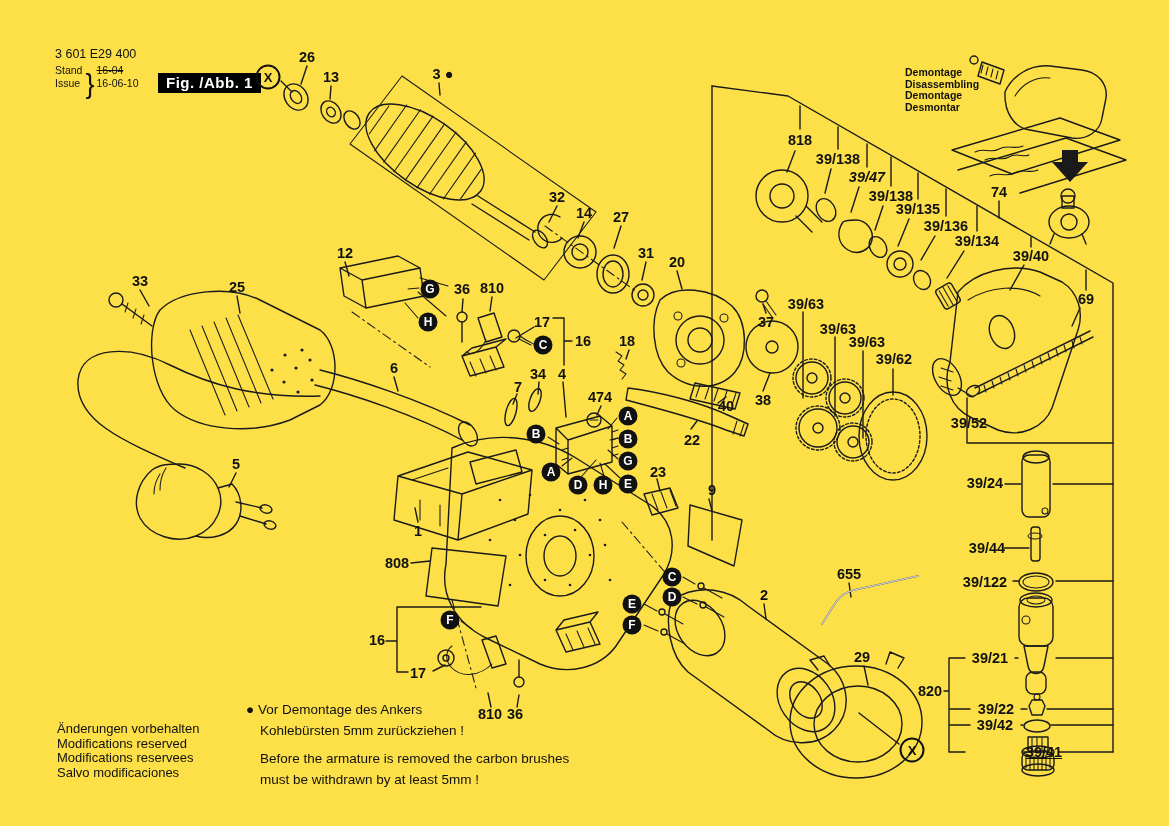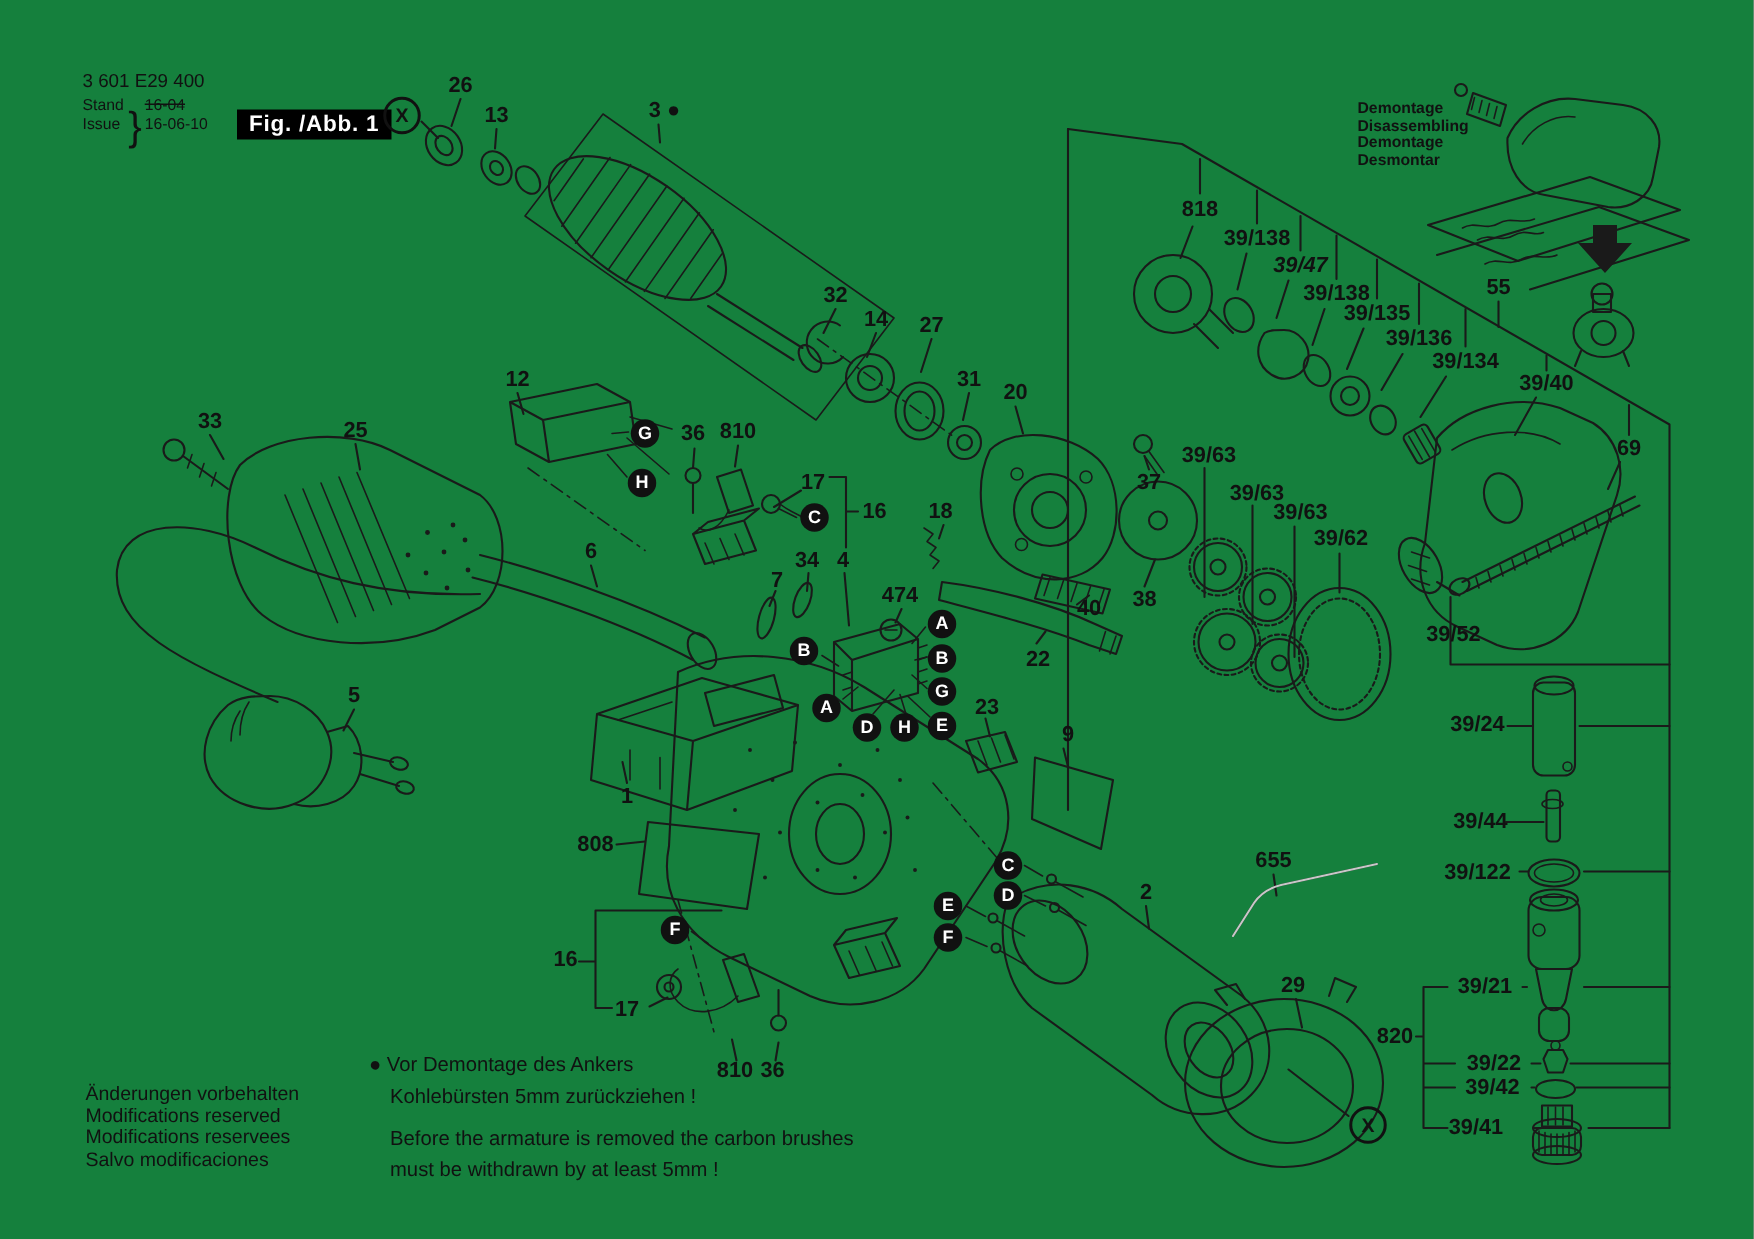--- a/index.html
+++ b/index.html
@@ -1,16 +1,16 @@
 <!DOCTYPE html>
 <html><head>
 <meta charset="utf-8">
 <style>
   html,body{margin:0;padding:0;background:#9a9a9a;}
-  .stage{position:relative;width:1169px;height:826px;background:#15803d;overflow:hidden;
+  .stage{position:relative;width:1169px;height:826px;background:#fde047;overflow:hidden;
          font-family:"Liberation Sans",sans-serif;color:#111;}
   svg.art{position:absolute;left:0;top:0;}
   svg.art path,svg.art ellipse,svg.art circle,svg.art rect,svg.art line,svg.art polygon{
     stroke:#1a1a1a;fill:none;stroke-width:1.4;stroke-linecap:round;stroke-linejoin:round;}
   svg.art .leader{stroke-width:1.2;}
   svg.art .thin{stroke-width:1.05;}
   svg.art .dash{stroke-dasharray:9 4 2 4;stroke-width:1.05;}
   svg.art .teeth{stroke-dasharray:2.6 2.2;}
   svg.art .fillink{fill:#1a1a1a;stroke:none;}
   svg.art .hl{stroke:none;}
@@ -379,21 +379,21 @@
       <div class="part-label" style="left: 621px; top: 217px;">27</div>
       <div class="part-label" style="left: 646px; top: 253px;">31</div>
       <div class="part-label" style="left: 677px; top: 262px;">20</div>
       <div class="part-label" style="left: 800px; top: 140px;">818</div>
       <div class="part-label" style="left: 838px; top: 159px;">39/138</div>
       <div class="part-label" style="left: 867px; top: 177px; font-style: italic;">39/47</div>
       <div class="part-label" style="left: 891px; top: 196px;">39/138</div>
       <div class="part-label" style="left: 918px; top: 209px;">39/135</div>
       <div class="part-label" style="left: 946px; top: 226px;">39/136</div>
       <div class="part-label" style="left: 977px; top: 241px;">39/134</div>
-      <div class="part-label" style="left: 999px; top: 192px;">55</div>
+      <div class="part-label" style="left: 999px; top: 192px;">74</div>
       <div class="part-label" style="left: 1031px; top: 256px;">39/40</div>
       <div class="part-label" style="left: 1086px; top: 299px;">69</div>
       <div class="part-label" style="left: 140px; top: 281px;">33</div>
       <div class="part-label" style="left: 237px; top: 287px;">25</div>
       <div class="part-label" style="left: 345px; top: 253px;">12</div>
       <div class="part-label" style="left: 462px; top: 289px;">36</div>
       <div class="part-label" style="left: 492px; top: 288px;">810</div>
       <div class="part-label" style="left: 542px; top: 322px;">17</div>
       <div class="part-label" style="left: 583px; top: 341px;">16</div>
       <div class="part-label" style="left: 627px; top: 341px;">18</div>
@@ -423,21 +423,21 @@
       <div class="part-label" style="left: 849px; top: 574px;">655</div>
       <div class="part-label" style="left: 862px; top: 657px;">29</div>
       <div class="part-label" style="left: 930px; top: 691px;">820</div>
       <div class="part-label" style="left: 969px; top: 423px;">39/52</div>
       <div class="part-label" style="left: 985px; top: 483px;">39/24</div>
       <div class="part-label" style="left: 987px; top: 548px;">39/44</div>
       <div class="part-label" style="left: 985px; top: 582px;">39/122</div>
       <div class="part-label" style="left: 990px; top: 658px;">39/21</div>
       <div class="part-label" style="left: 996px; top: 709px;">39/22</div>
       <div class="part-label" style="left: 995px; top: 725px;">39/42</div>
-      <div class="part-label" style="left: 984px; top: 752px;">39/41</div>
+      <div class="part-label" style="left: 1044px; top: 752px; text-decoration: underline;">39/41</div>
       <div class="letter-marker" style="left: 430px; top: 289px;">G</div>
       <div class="letter-marker" style="left: 428px; top: 322px;">H</div>
       <div class="letter-marker" style="left: 543px; top: 345px;">C</div>
       <div class="letter-marker" style="left: 536px; top: 434px;">B</div>
       <div class="letter-marker" style="left: 551px; top: 472px;">A</div>
       <div class="letter-marker" style="left: 628px; top: 416px;">A</div>
       <div class="letter-marker" style="left: 628px; top: 439px;">B</div>
       <div class="letter-marker" style="left: 628px; top: 461px;">G</div>
       <div class="letter-marker" style="left: 578px; top: 485px;">D</div>
       <div class="letter-marker" style="left: 603px; top: 485px;">H</div>

